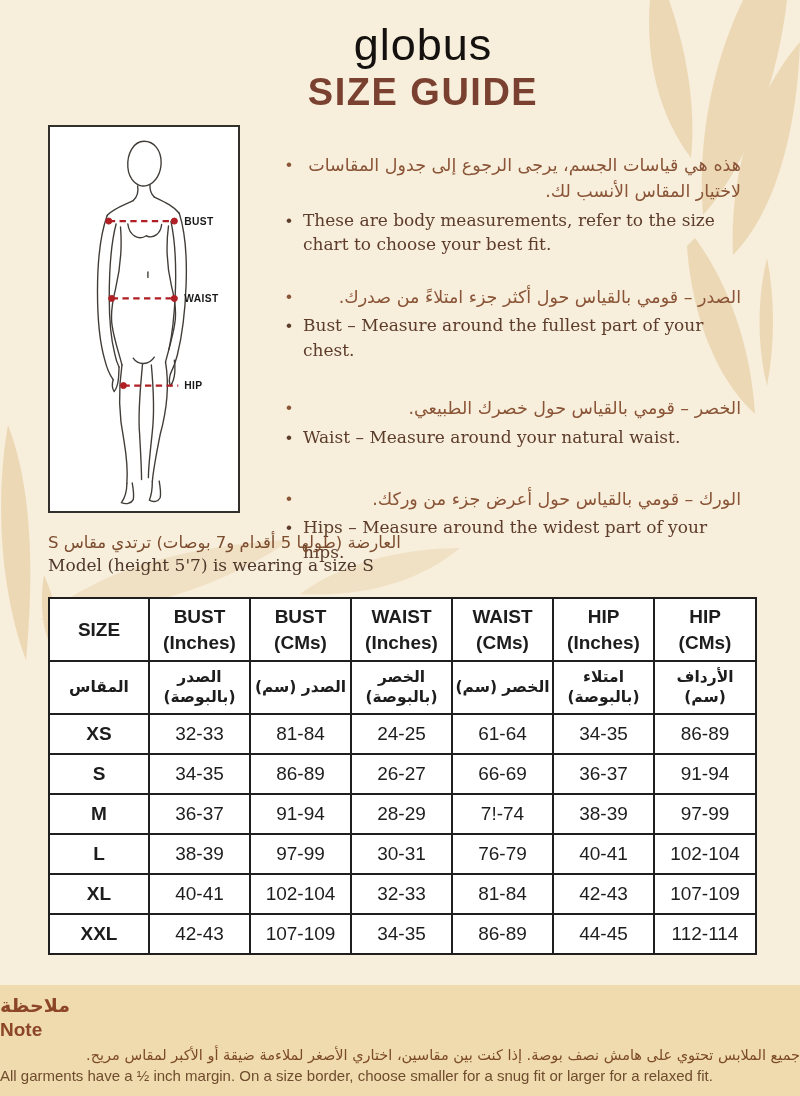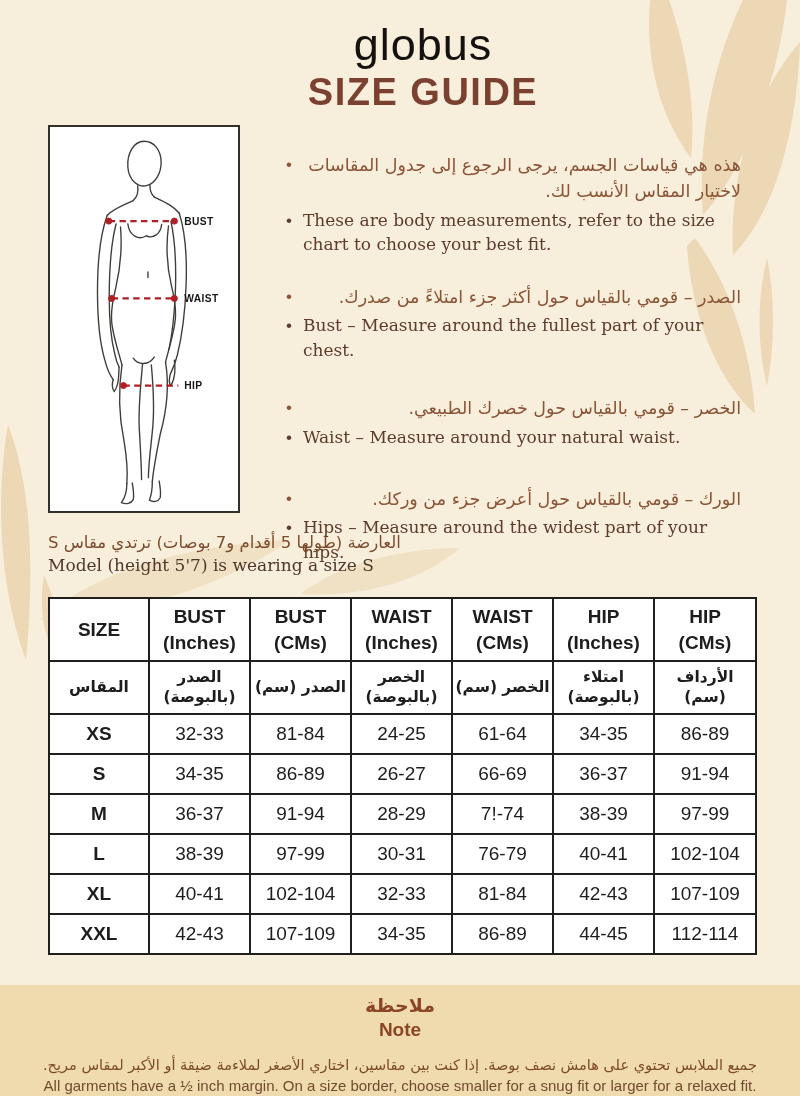--- a/index.html
+++ b/index.html
@@ -44,24 +44,24 @@
   .size-table{position:absolute;left:48px;top:597px;z-index:2;border-collapse:collapse;
     background:#ffffff;table-layout:fixed;width:707px;}
   .size-table td{border:2px solid #1f1f1f;text-align:center;vertical-align:middle;padding:0;color:#1d1d1d;}
   .hdr-en td{height:61px;font-size:19px;font-weight:800;line-height:1.35;}
   .hdr-ar td{height:51px;font-family:"DejaVu Sans",sans-serif;font-size:15.5px;font-weight:700;line-height:1.25;}
   .size-table tbody td{height:38px;font-size:19px;}
   .size-table tbody td.size-col{font-weight:700;}
 
   
   .note-section{position:absolute;left:0;top:985px;width:800px;height:111px;background:var(--note-bg,#efdbae);
-    z-index:2;text-align:center;}
+    z-index:2;}
   .note-title-ar{font-family:"DejaVu Sans",sans-serif;font-size:19px;font-weight:700;color:#8c4526;margin-top:9px;}
   .note-title-en{font-size:19px;font-weight:800;color:#8c4526;margin-top:3px;}
-  .note-ar{font-family:"DejaVu Sans",sans-serif;font-size:14.5px;color:#7c4a26;margin-top:16px;}
+  .note-ar{font-family:"DejaVu Sans",sans-serif;font-size:14.5px;color:#7c4a26;margin-top:6px;}
   .note-en{font-size:15px;color:#6f4c2e;margin-top:4px;}
 </style>
 </head>
 <body>
 
 <svg class="leaf" style="right:0;top:0;width:205px;height:440px" viewBox="0 0 205 440">
   <path d="M148,0 C118,62 102,140 108,215 C150,168 182,86 192,0 Z"></path>
   <path d="M205,42 C162,92 134,168 138,255 C180,212 202,132 205,42 Z"></path>
   <path d="M100,238 C128,276 155,336 160,414 C118,376 96,308 92,246 Z"></path>
   <path d="M55,0 C50,58 64,116 96,158 C102,100 88,40 74,0 Z"></path>

